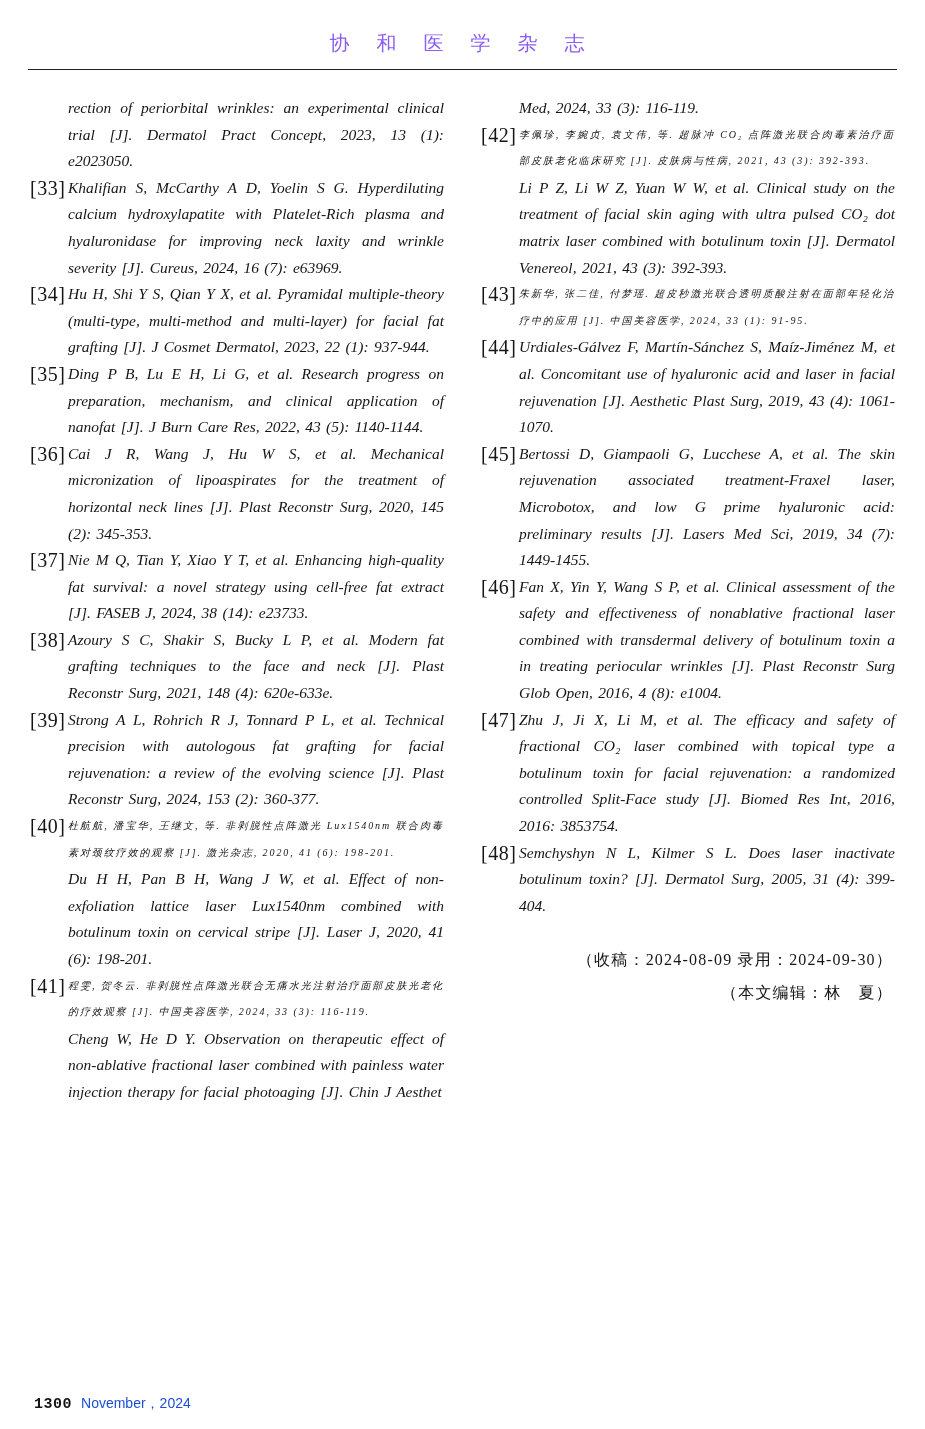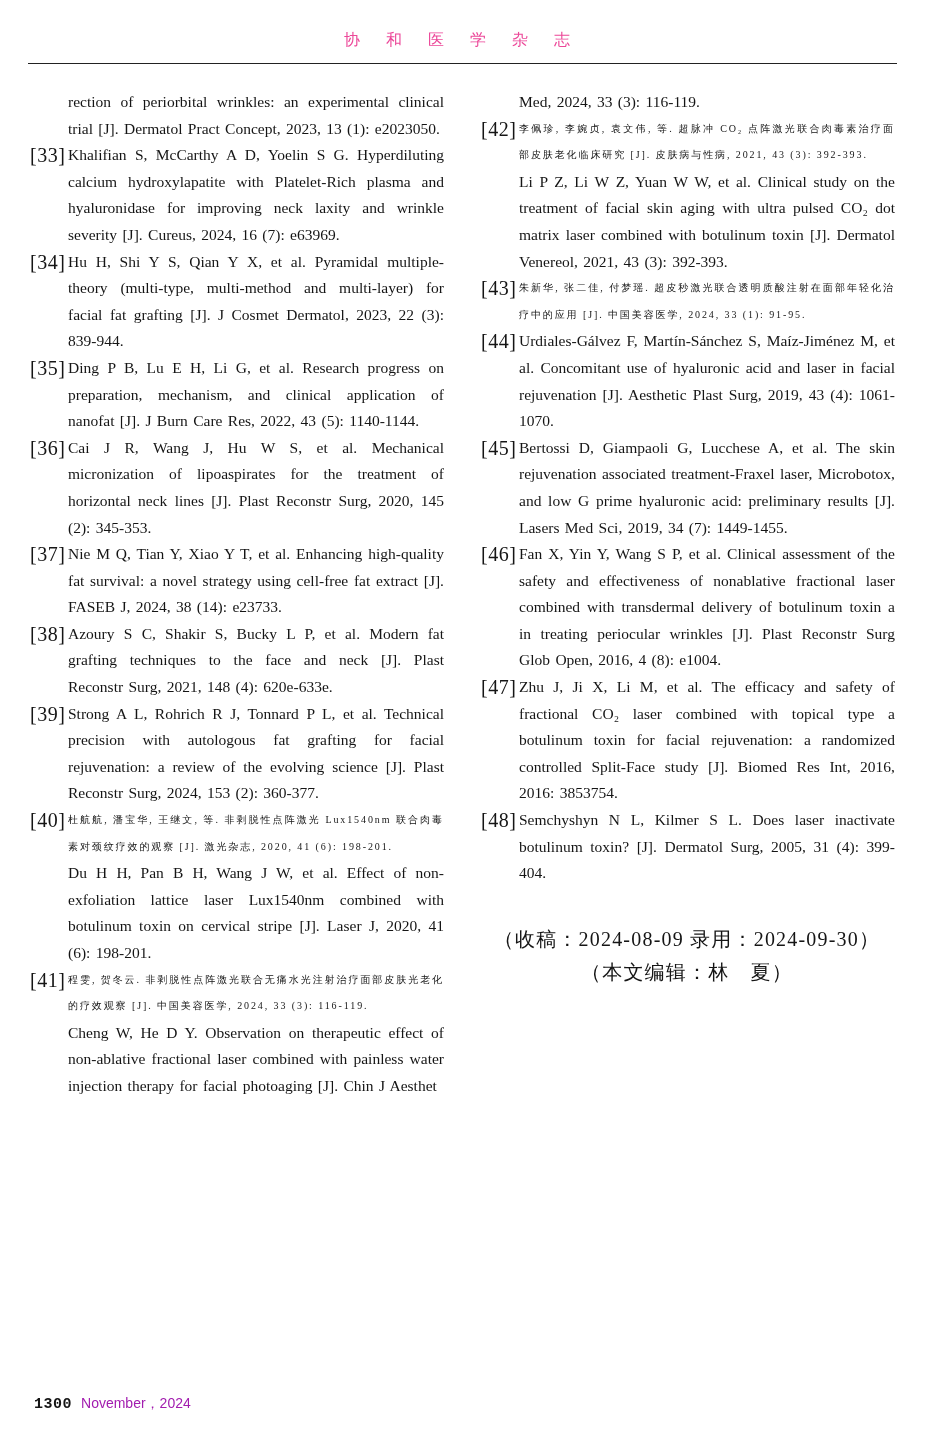--- a/index.html
+++ b/index.html
@@ -9,23 +9,23 @@
     height: 1429px;
     margin: 0 auto;
     background: #ffffff;
     font-family: "Liberation Serif", serif;
     color: #151515;
     overflow: hidden;
   }
   .header {
     padding-top: 30px;
     text-align: center;
-    font-size: 16px;
+    font-size: 20px;
     letter-spacing: 11px;
-    color: #ec4899;
+    color: #8b5cf6;
   }
   .header-rule {
     border: none;
     border-top: 1.6px solid #222;
     margin: 12px 28px 0 28px;
   }
   .content {
     display: flex;
     padding: 25px 30px 0 30px;
     gap: 37px;
@@ -38,30 +38,31 @@
     line-height: 26.6px;
     letter-spacing: 0.5px;
   }
   .ref-body { flex: 1; min-width: 0; }
   .ref-para {
     margin: 0;
     font-size: 15.5px;
     line-height: 26.6px;
     text-align: justify;
     word-spacing: 1.5px;
+    font-style: italic;
   }
   .ref-para.zh {
     font-size: 10px;
     letter-spacing: 1.9px;
     word-spacing: 0;
   }
   .closing {
-    margin-top: 36px;
-    text-align: center;
-    font-size: 20px;
+    margin-top: 24px;
+    text-align: right;
+    font-size: 16px;
     line-height: 33px;
     letter-spacing: 1.2px;
     padding-right: 2px;
   }
   .closing div { white-space: nowrap; }
   .footer {
     position: absolute;
     left: 34px;
     bottom: 16px;
     font-size: 15px;
@@ -70,21 +71,21 @@
   .footer .page-num {
     font-weight: bold;
     font-family: Liberation Mono, monospace;
     letter-spacing: 0.5px;
     text-align: center;
   }
   .footer .issue {
     font-family: "Liberation Sans", sans-serif;
     font-size: 14px;
     margin-left: 9px;
-    color: #a21caf;
+    color: #1d4ed8;
   }
 </style>
 </head>
 <body>
 
 <div class="page">
 
   <div class="header">协 和 医 学 杂 志</div>
   <hr class="header-rule">
 
@@ -102,21 +103,21 @@
       <div class="ref-item">
         <span class="ref-num">[33]</span>
         <div class="ref-body">
           <p class="ref-para">Khalifian S, McCarthy A D, Yoelin S G. Hyperdiluting calcium hydroxylapatite with Platelet-Rich plasma and hyaluronidase for improving neck laxity and wrinkle severity [J]. Cureus, 2024, 16 (7): e63969.</p>
         </div>
       </div>
 
       <div class="ref-item">
         <span class="ref-num">[34]</span>
         <div class="ref-body">
-          <p class="ref-para">Hu H, Shi Y S, Qian Y X, et al. Pyramidal multiple-theory (multi-type, multi-method and multi-layer) for facial fat grafting [J]. J Cosmet Dermatol, 2023, 22 (3): 839-944.</p>
+          <p class="ref-para">Hu H, Shi Y S, Qian Y X, et al. Pyramidal multiple-theory (multi-type, multi-method and multi-layer) for facial fat grafting [J]. J Cosmet Dermatol, 2023, 22 (1): 937-944.</p>
         </div>
       </div>
 
       <div class="ref-item">
         <span class="ref-num">[35]</span>
         <div class="ref-body">
           <p class="ref-para">Ding P B, Lu E H, Li G, et al. Research progress on preparation, mechanism, and clinical application of nanofat [J]. J Burn Care Res, 2022, 43 (5): 1140-1144.</p>
         </div>
       </div>
 

